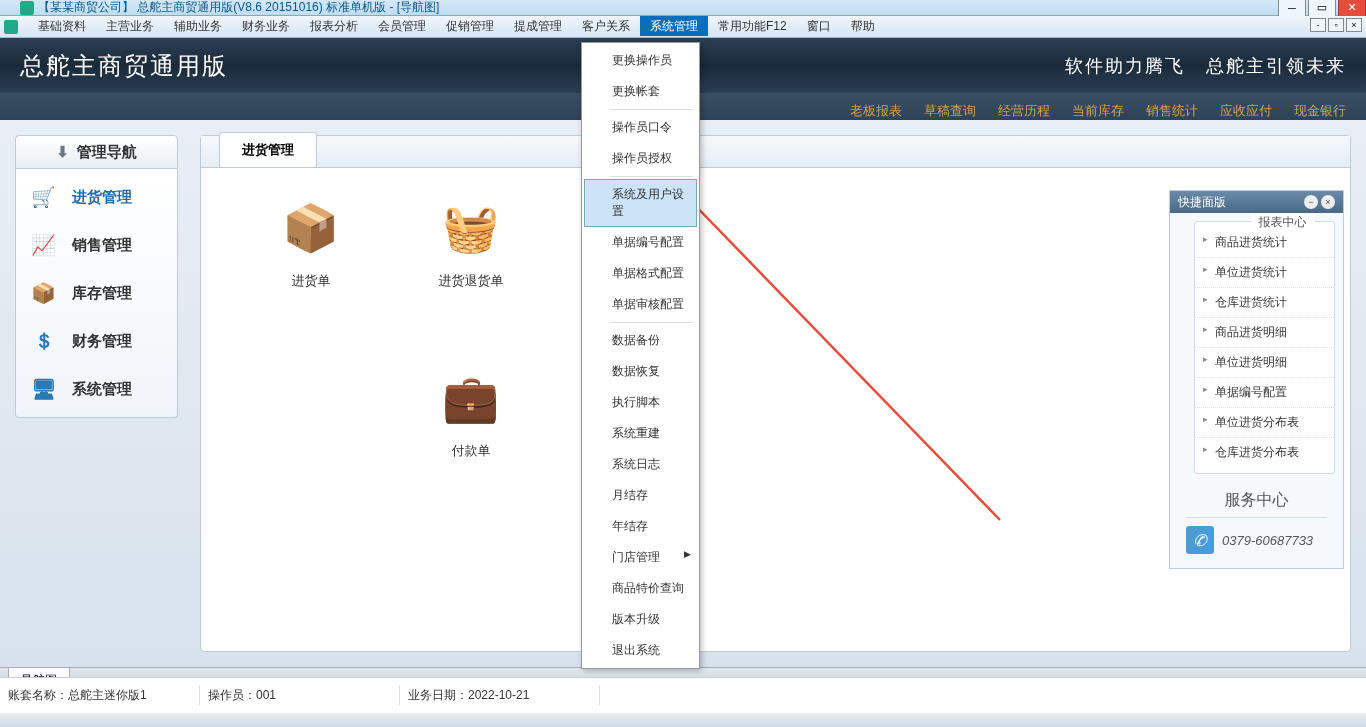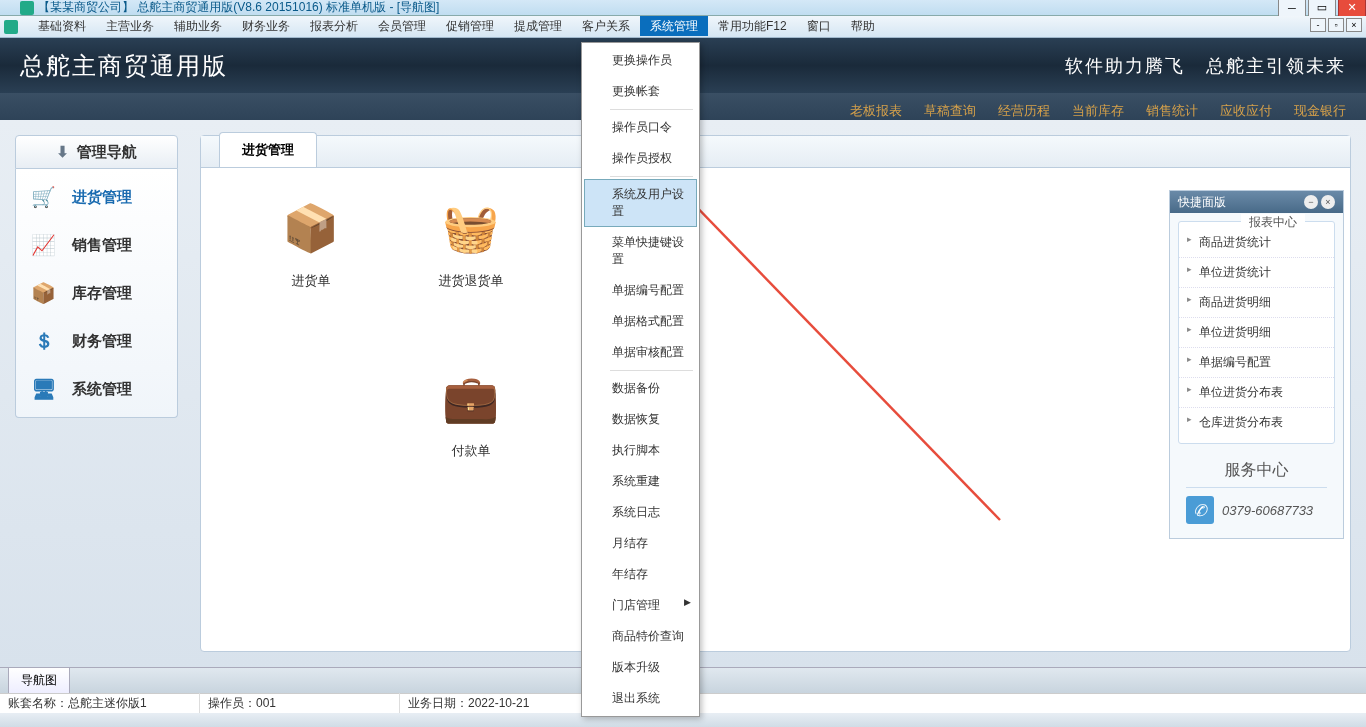--- a/index.html
+++ b/index.html
@@ -59,36 +59,36 @@
 
 
 .arrow-svg { position:absolute; top:160px; left:660px; pointer-events:none; z-index:99;}
 
 
 .quickpanel { position:absolute; right:22px; top:190px; width:175px; background: #f5f9fc; border:1px solid #bcd; z-index:50; }
 .qp-header { height:22px; background: linear-gradient(#6a8aa8, #486a88); color:#fff; padding:3px 8px; font-size:12px; display:flex; align-items:center; gap:3px;}
 .qp-header .spacer{flex:1;}
 .qp-header .hbtn{ width:14px;height:14px;background:#eee;border-radius:50%;display:flex;align-items:center;justify-content:center;font-size:9px;color:#555;cursor:pointer;}
 .qp-section { padding:8px;}
-.qp-group { border:1px solid #cde; border-radius:3px; padding:6px 0; margin-bottom:10px; position:relative; background:#fff;}
+.qp-group { border:1px solid #cde; border-radius:3px; padding:6px 0; margin-bottom:10px; position:relative; background:#fff;margin-left:16px;}
 .qp-group-title { position:absolute; top:-8px; left:40%; background:#fff; padding:0 8px; font-size:12px; color:#555;}
 .qp-list-item { padding:6px 8px 6px 20px; font-size:12px; color:#333; border-bottom:1px dotted #dde; cursor:pointer; position:relative;}
 .qp-list-item::before{content:"▸"; position:absolute; left:8px; color:#888; font-size:9px;}
 .qp-list-item:last-child{border-bottom:none;}
 .qp-service { padding:6px 8px; }
 .qp-service-title{ text-align:center; font-size:16px; color:#555; padding-bottom:6px; border-bottom:1px solid #cde; margin-bottom:8px;}
 .qp-phone{ display:flex; align-items:center; gap:8px; font-size:13px; color:#555; font-style:italic;}
 .qp-phone .ph-icon{width:28px;height:28px;background:#4a9cd6;border-radius:3px;display:flex;align-items:center;justify-content:center;color:#fff;font-size:16px;}
 
 
 .bottom-tabs { position:absolute; bottom:34px; left:0; right:0; height:26px; background: linear-gradient(#e0e8ef, #c8d4de); border-top:1px solid #aab; padding-left:8px; display:flex; align-items:center;}
 .btab { padding:4px 12px; background:linear-gradient(#fff,#eef); border:1px solid #aab; font-size:12px; cursor:pointer;}
 
 
-.statusbar { position:absolute; bottom:14px; left:0; right:0; height:20px; background:#fff; border-top:1px solid #ccc; display:flex; align-items:center; font-size:12px; color:#333;}
+.statusbar { position:absolute; bottom:14px; left:0; right:0; height:36px; background:#fff; border-top:1px solid #ccc; display:flex; align-items:center; font-size:12px; color:#333;}
 .status-cell { padding:2px 8px; border-right:1px solid #ddd; min-width:200px;}
 .statusbar-bottom{ position:absolute; bottom:0; left:0; right:0; height:14px; background:linear-gradient(#e8eef4,#d0dce6);}
 </style>
 </head>
 <body>
 
 <div class="titlebar">
   <span class="app-icon"></span>
   <span class="title-text">【某某商贸公司】 总舵主商贸通用版(V8.6 20151016) 标准单机版 - [导航图]</span>
   <div class="win-controls">
@@ -182,21 +182,20 @@
 </div>
 
 <div class="dropdown" id="dropdown-slot">
     <div class="dd-item">更换操作员</div>
     <div class="dd-item">更换帐套</div>
     <div class="dd-divider"></div>
     <div class="dd-item">操作员口令</div>
     <div class="dd-item">操作员授权</div>
     <div class="dd-divider"></div>
     <div class="dd-item highlight">系统及用户设置</div>
-    <div class="dd-item">菜单快捷键设置</div>
     <div class="dd-item">单据编号配置</div>
     <div class="dd-item">单据格式配置</div>
     <div class="dd-item">单据审核配置</div>
     <div class="dd-divider"></div>
     <div class="dd-item">数据备份</div>
     <div class="dd-item">数据恢复</div>
     <div class="dd-item">执行脚本</div>
     <div class="dd-item">系统重建</div>
     <div class="dd-item">系统日志</div>
     <div class="dd-item">月结存</div>
@@ -222,20 +221,21 @@
     <span class="spacer"></span>
     <span class="hbtn">−</span>
     <span class="hbtn">×</span>
   </div>
   <div class="qp-section">
     <div class="qp-group">
       <div class="qp-group-title">报表中心</div>
       <div id="reports-slot">
           <div class="qp-list-item">商品进货统计</div>
           <div class="qp-list-item">单位进货统计</div>
+          <div class="qp-list-item">仓库进货统计</div>
           <div class="qp-list-item">商品进货明细</div>
           <div class="qp-list-item">单位进货明细</div>
           <div class="qp-list-item">单据编号配置</div>
           <div class="qp-list-item">单位进货分布表</div>
           <div class="qp-list-item">仓库进货分布表</div>
         </div>
     </div>
     <div class="qp-service">
       <div class="qp-service-title">服务中心</div>
       <div class="qp-phone">

